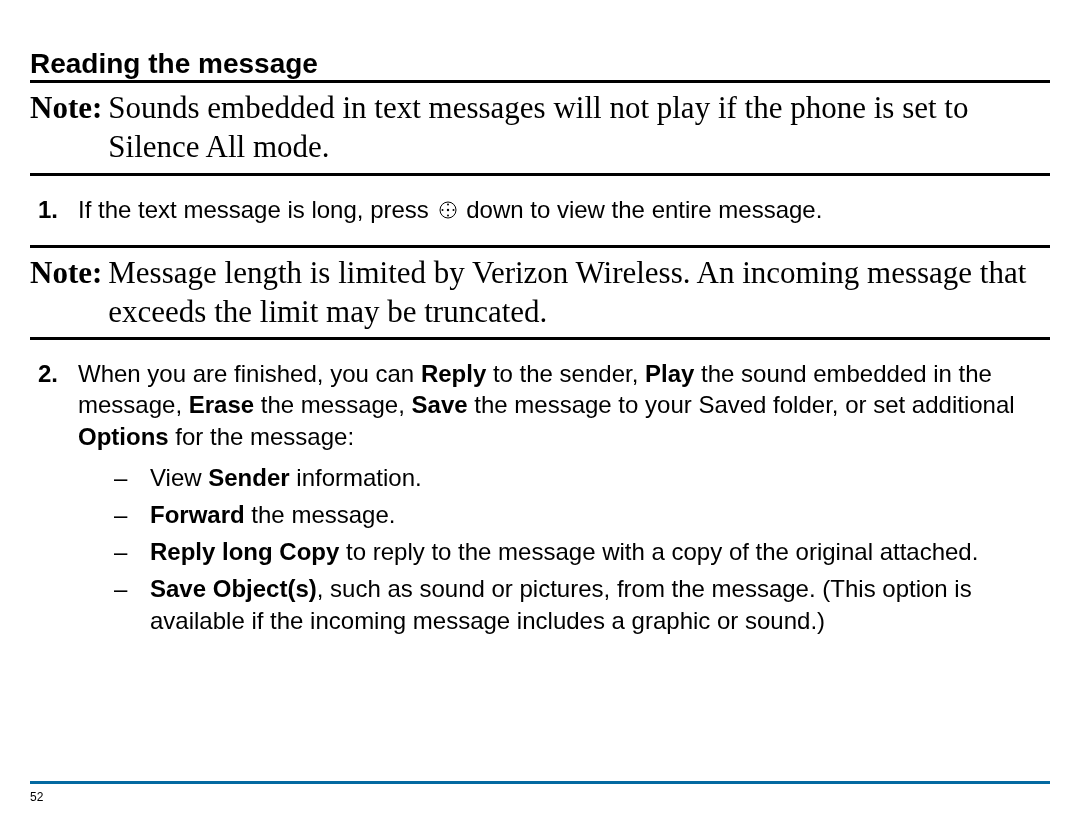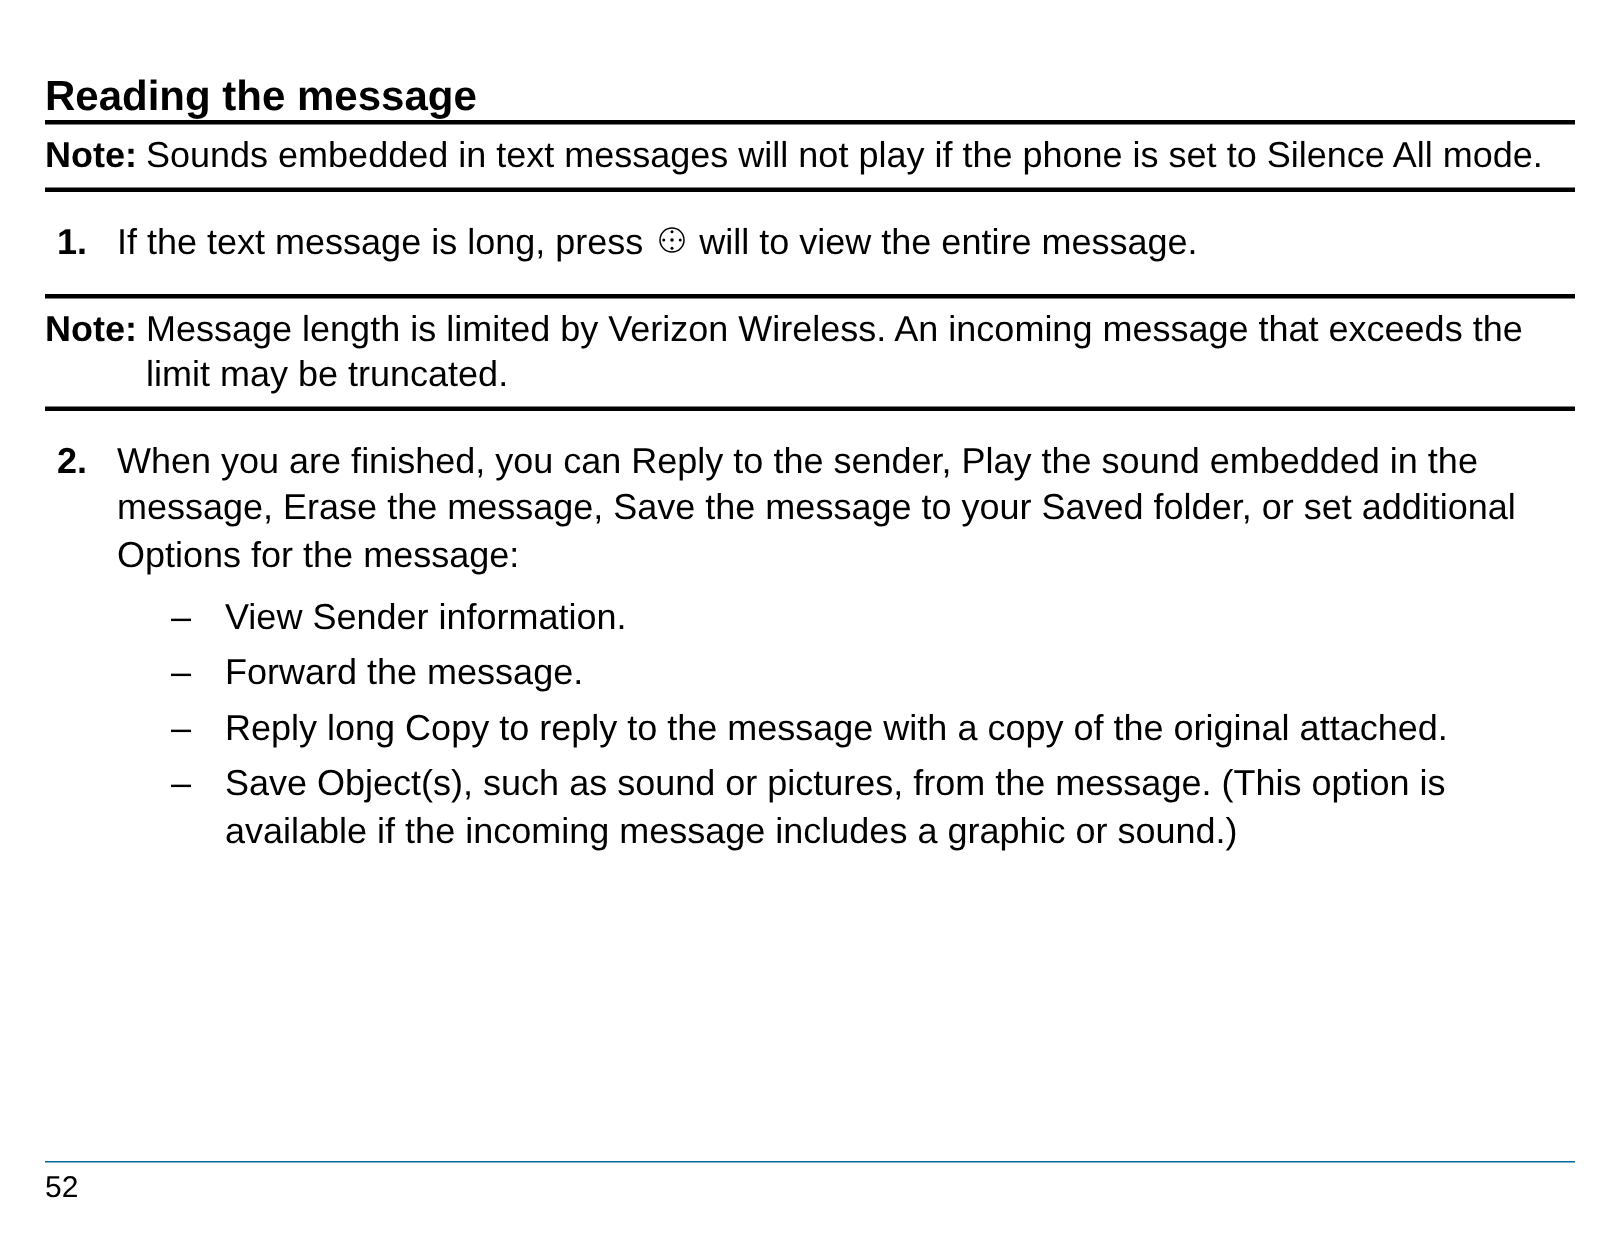--- a/index.html
+++ b/index.html
@@ -17,41 +17,42 @@
       font-weight: bold;
     }
     .note-block {
       border-top: 3px solid #000;
       border-bottom: 3px solid #000;
       padding: 6px 0 6px 0;
       margin-bottom: 18px;
     }
     .note-block .hang {
       display: flex;
-      font-size: 24px;
+      font-size: 31px;
       line-height: 1.25;
+      font-family: Liberation Serif, serif;
     }
     .note-label {
       font-weight: bold;
       white-space: nowrap;
       margin-right: 6px;
     }
     .step {
       display: flex;
       font-size: 24px;
       line-height: 1.3;
       margin-bottom: 18px;
       padding: 0 8px;
     }
     .step .num {
       font-weight: bold;
       width: 40px;
       flex-shrink: 0;
     }
-    .bold-inline { font-weight: normal; }
+    .bold-inline { font-weight: bold; }
     .bullets {
       margin-top: 10px;
     }
     .bullet {
       display: flex;
       font-size: 24px;
       line-height: 1.3;
       margin-bottom: 6px;
       margin-left: 36px;
     }
@@ -64,22 +65,22 @@
       vertical-align: middle;
       margin: 0 2px;
     }
     .footer {
       position: absolute;
       left: 30px;
       right: 30px;
       bottom: 30px;
       display: flex;
       justify-content: flex-start;
-      font-size: 20px;
-      border-top: 1px solid #0369a1;
+      font-size: 12px;
+      border-top: 3px solid #0369a1;
       padding-top: 6px;
     }
   </style>
 </head>
 <body>
 
 <h2 class="page-title">Reading the message</h2>
 
 <div class="note-block">
   <div class="hang">
@@ -95,21 +96,21 @@
     <span class="nav-icon">
       <svg width="20" height="20" viewBox="0 0 20 20">
         <circle cx="10" cy="10" r="8" fill="none" stroke="#000" stroke-width="1"></circle>
         <circle cx="10" cy="10" r="1.2" fill="#000"></circle>
         <circle cx="10" cy="4.5" r="1" fill="#000"></circle>
         <circle cx="10" cy="15.5" r="1" fill="#000"></circle>
         <circle cx="4.5" cy="10" r="1" fill="#000"></circle>
         <circle cx="15.5" cy="10" r="1" fill="#000"></circle>
       </svg>
     </span>
-    <span> will to view the entire message.</span>
+    <span> down to view the entire message.</span>
   </div>
 </div>
 
 <div class="note-block">
   <div class="hang">
     <span class="note-label">Note:</span>
     <span>Message length is limited by Verizon Wireless. An incoming message that exceeds the limit may be truncated.</span>
   </div>
 </div>
 

